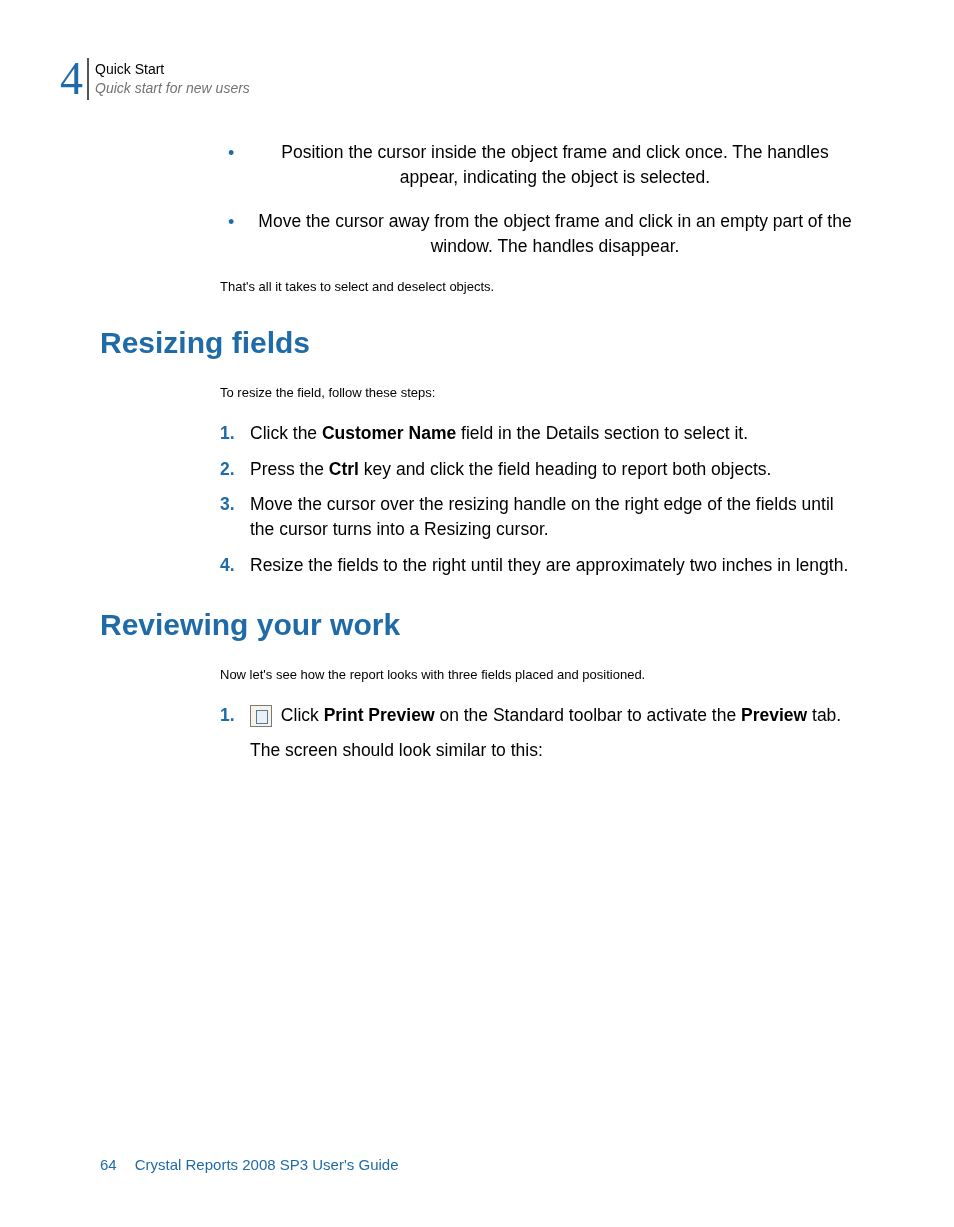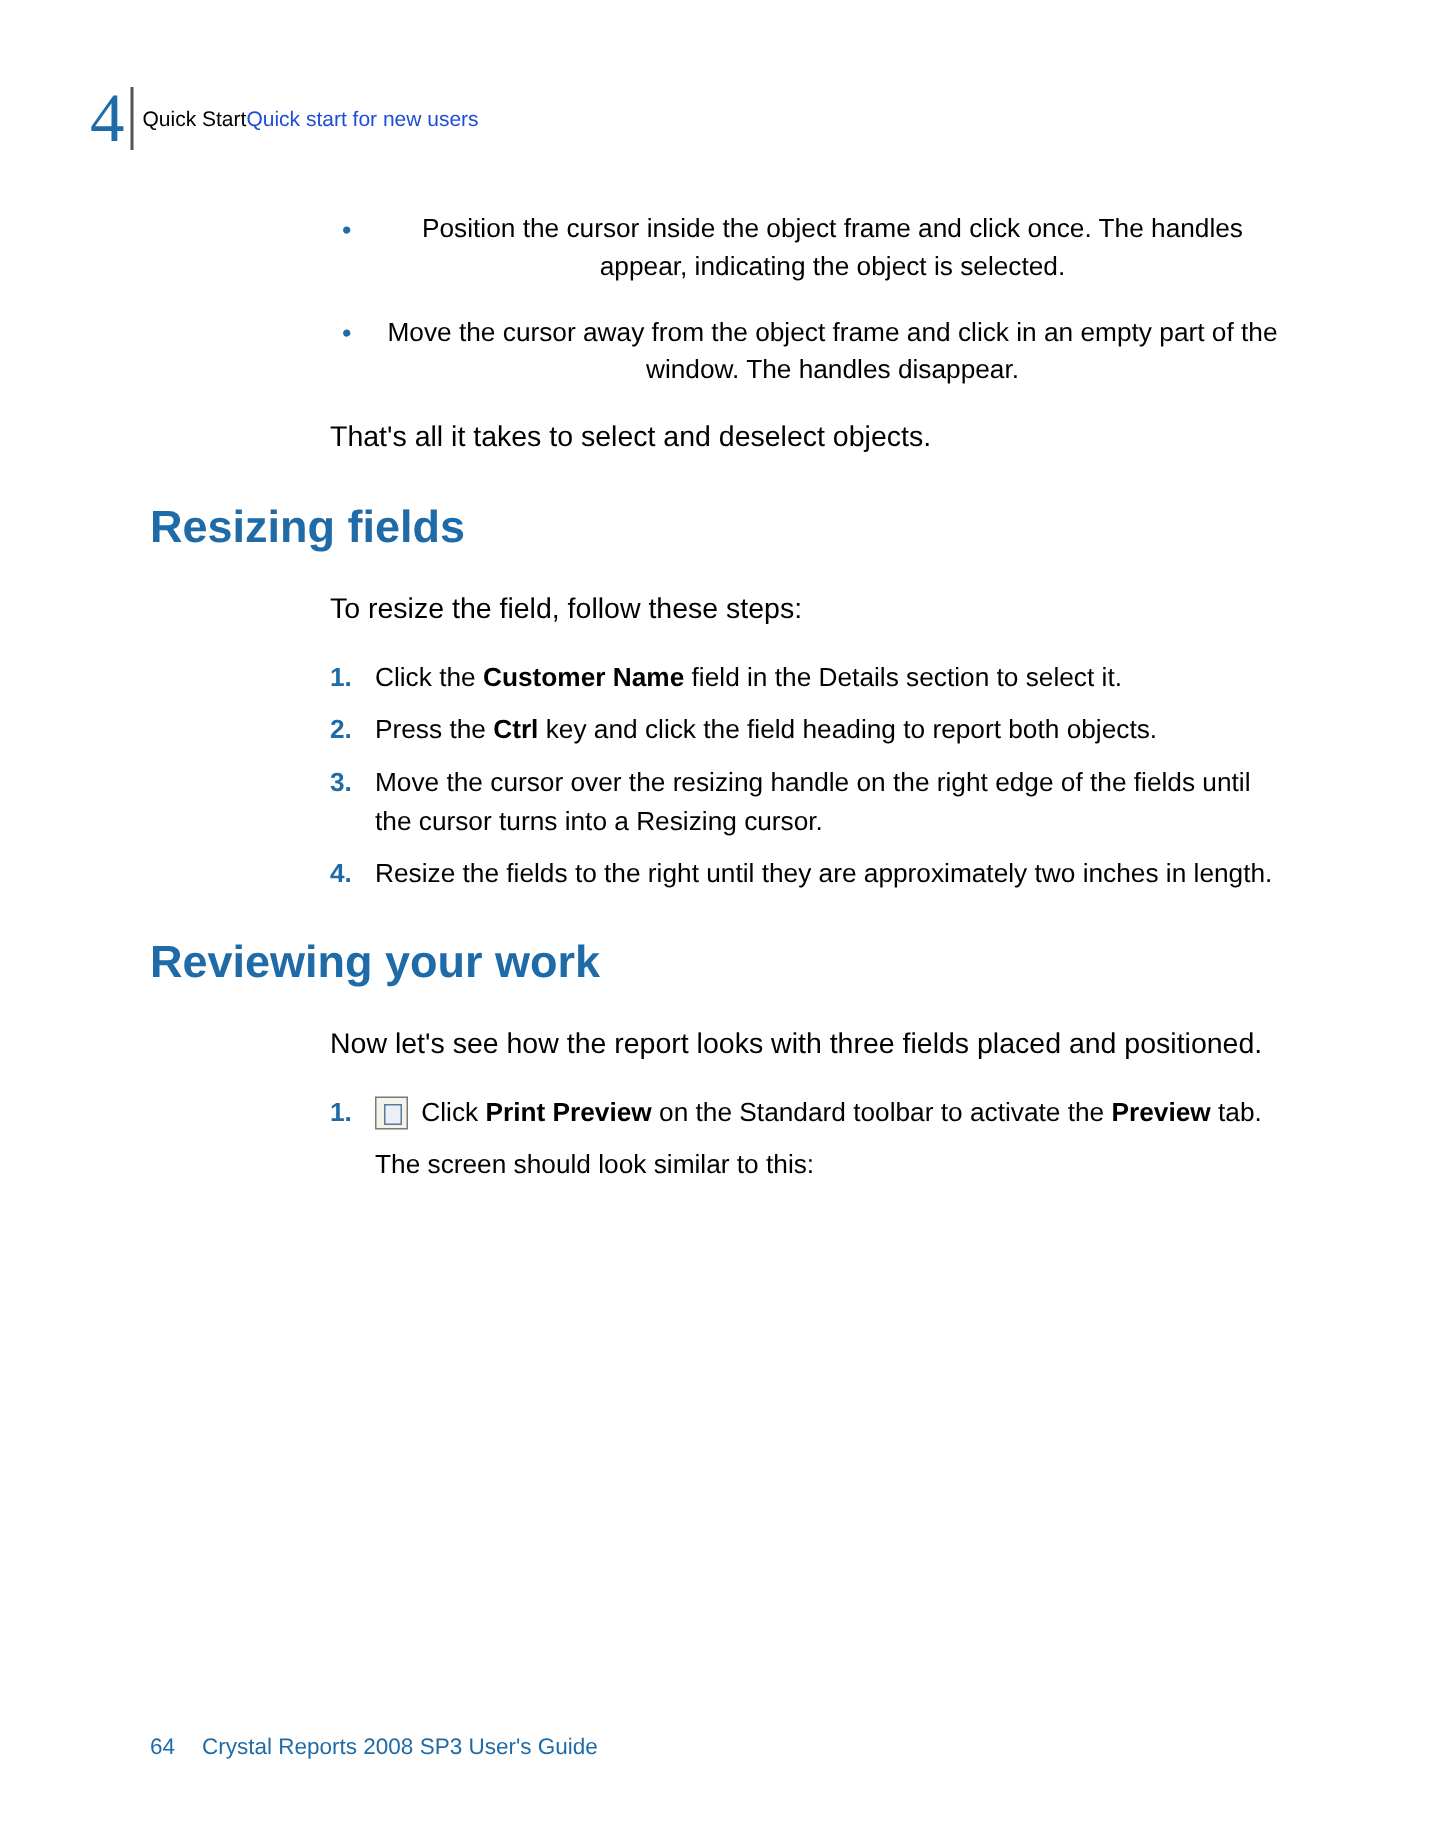--- a/index.html
+++ b/index.html
@@ -27,27 +27,27 @@
       margin-right: 4px;
     }
     .header-divider {
       width: 2px;
       height: 42px;
       background: #555;
       margin-right: 6px;
     }
     .header-titles {
       display: flex;
-      flex-direction: row;
+      flex-direction: column;
       justify-content: flex-end;
       font-size: 14px;
       line-height: 1.35;
     }
     .header-main { color: #000; }
-    .header-sub { color: #1d4ed8; }
+    .header-sub { color: #737373; font-style: italic; }
 
     .content {
       position: absolute;
       top: 140px;
       left: 100px;
       width: 760px;
     }
 
     .body-indent {
       margin-left: 120px;
@@ -69,21 +69,21 @@
     ul.bullets li::before {
       content: "•";
       position: absolute;
       left: 8px;
       top: 0;
       color: #1f6ba8;
       font-size: 18px;
     }
 
     .para {
-      font-size: 19px;
+      font-size: 13px;
       line-height: 1.45;
       margin-bottom: 18px;
     }
 
     .section-heading {
       font-size: 30px;
       font-weight: bold;
       color: #1f6ba8;
       margin-top: 30px;
       margin-bottom: 24px;

